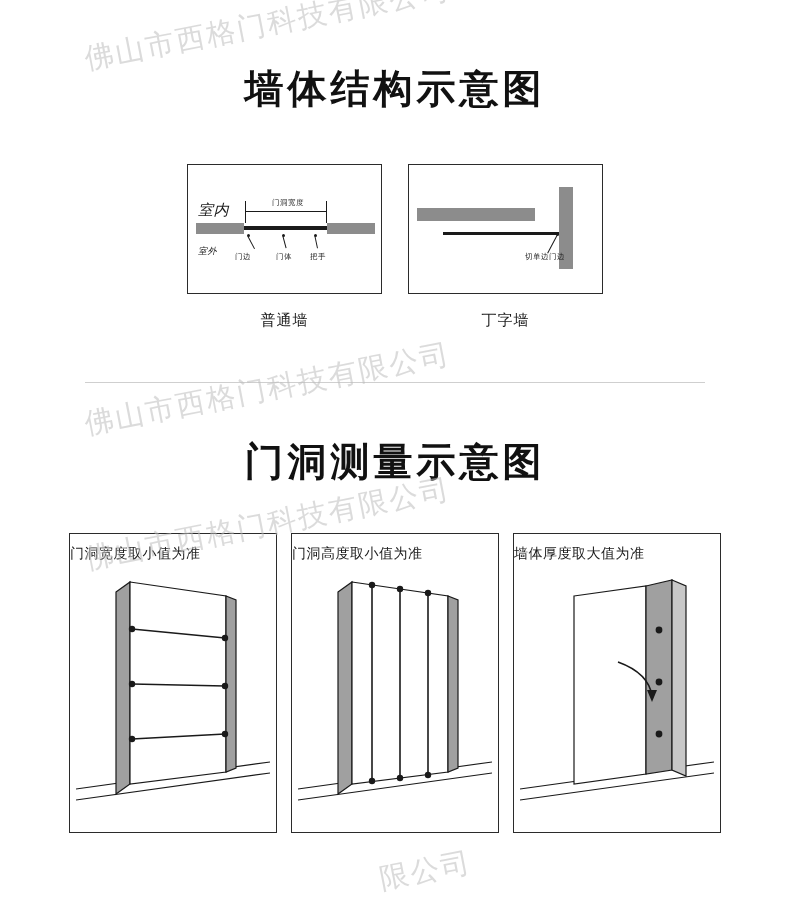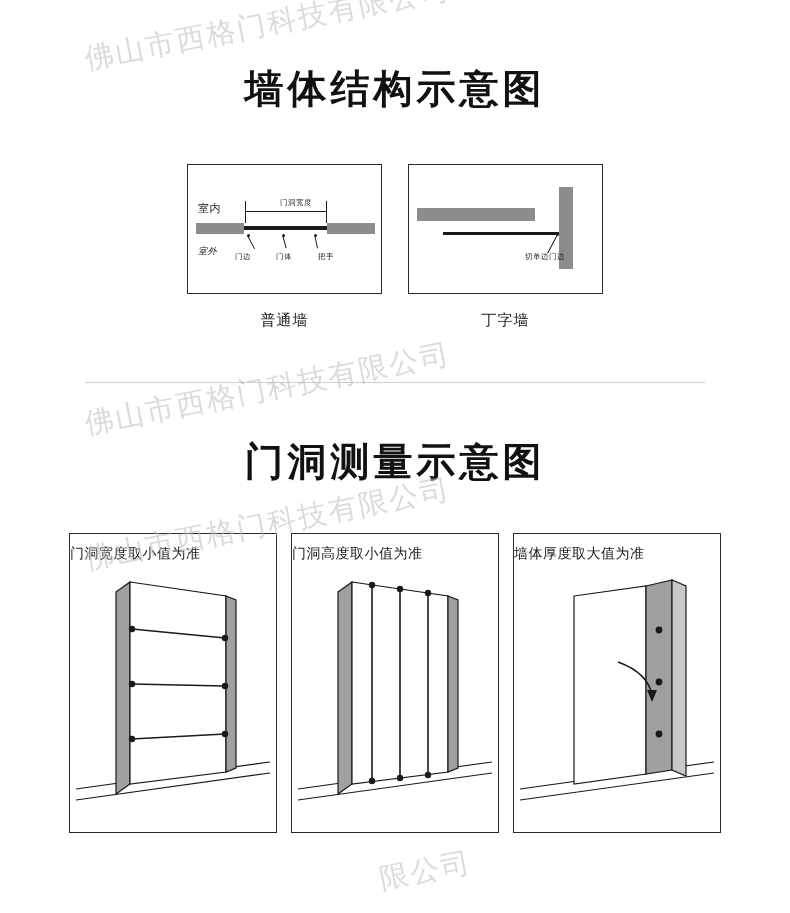--- a/index.html
+++ b/index.html
@@ -175,36 +175,36 @@
 
       <div class="wallseg" style="left:8px; top:58px; width:48px; height:11px;"></div>
 
       <div class="wallseg" style="left:139px; top:58px; width:48px; height:11px;"></div>
 
       <div class="doorbar" style="left:56px; top:61px; width:83px; height:4px;"></div>
 
       <div class="tick" style="left:57px; top:36px; height:22px;"></div>
       <div class="tick" style="left:138px; top:36px; height:22px;"></div>
       <div class="dimline" style="left:57px; top:46px; width:82px;"></div>
-      <div class="lbl" style="left:92px; top:33px;">门洞宽度</div>
-
-      <div class="lbl" style="left:10px; top:36px; font-size:11px;">室内</div>
+      <div class="lbl" style="left:84px; top:33px;">门洞宽度</div>
+
+      <div class="lbl" style="left:10px; top:36px; font-size:15px;font-style:italic;">室内</div>
       <div class="lbl" style="left:10px; top:80px; font-size:9px;font-style:italic;">室外</div>
 
       <div class="dot" style="left:59px; top:69px;"></div>
       <div class="leader" style="left:60px; top:71px; width:14px; transform:rotate(62deg);"></div>
       <div class="lbl" style="left:47px; top:87px;">门边</div>
 
       <div class="dot" style="left:94px; top:69px;"></div>
       <div class="leader" style="left:95px; top:71px; width:12px; transform:rotate(75deg);"></div>
       <div class="lbl" style="left:88px; top:87px;">门体</div>
 
       <div class="dot" style="left:126px; top:69px;"></div>
       <div class="leader" style="left:127px; top:71px; width:12px; transform:rotate(78deg);"></div>
-      <div class="lbl" style="left:130px; top:87px;">把手</div>
+      <div class="lbl" style="left:122px; top:87px;">把手</div>
     </div>
     <div class="panel-caption">普通墙</div>
   </div>
 
 
   <div class="panel-col">
     <div class="panel-box">
       <div class="wallseg" style="left:8px; top:43px; width:118px; height:13px;"></div>
       <div class="wallseg" style="left:150px; top:22px; width:14px; height:82px;"></div>
       <div class="doorbar" style="left:34px; top:67px; width:116px; height:3px;"></div>

